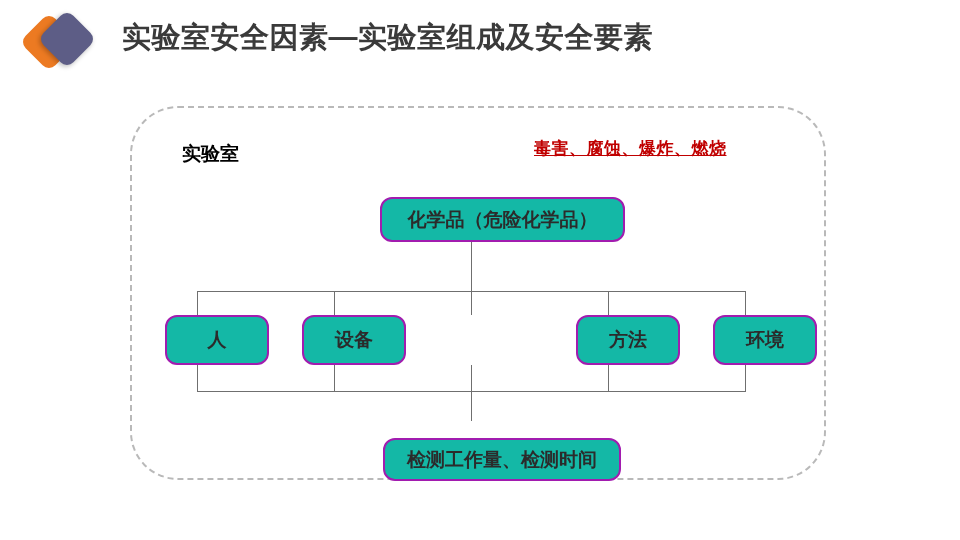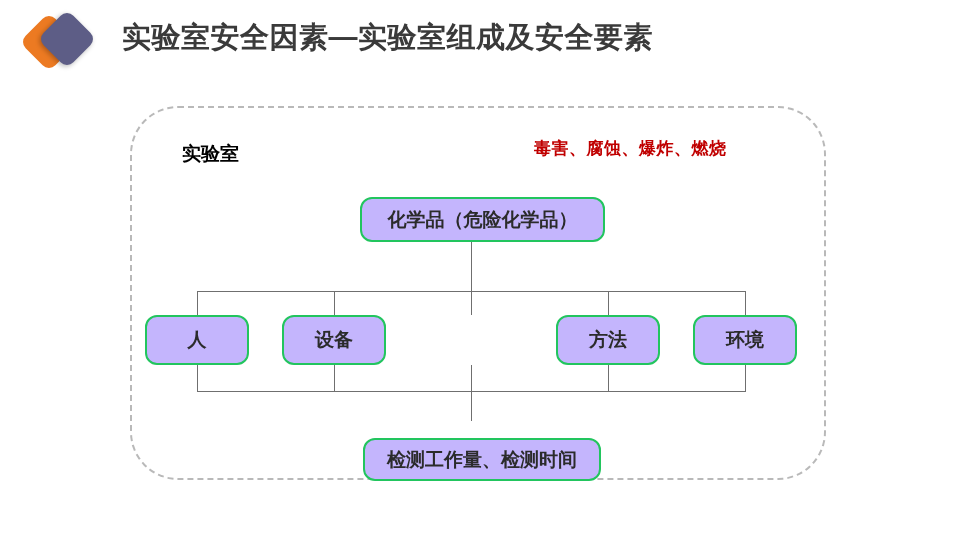--- a/index.html
+++ b/index.html
@@ -84,35 +84,37 @@
   }
   .hazard-label {
     position: absolute;
     left: 534px;
     top: 137px;
     font-size: 17px;
     font-weight: bold;
     color: #c00000;
     letter-spacing: 0.5px;
     white-space: nowrap;
+    text-decoration: underline;
   }
 
   
   .node {
     position: absolute;
     box-sizing: border-box;
-    border: 2px solid #22c55e;
+    border: 2px solid #a21caf;
     border-radius: 12px;
-    background: #c4b5fd;
+    background: #14b8a6;
     display: flex;
     align-items: center;
     justify-content: center;
     color: #2b2b2b;
     font-weight: bold;
     z-index: 3;
+    margin-left: 20px;
   }
   .node-top {
     left: 360px;
     top: 197px;
     width: 245px;
     height: 45px;
     font-size: 19px;
   }
   .node-bottom {
     left: 363px;

